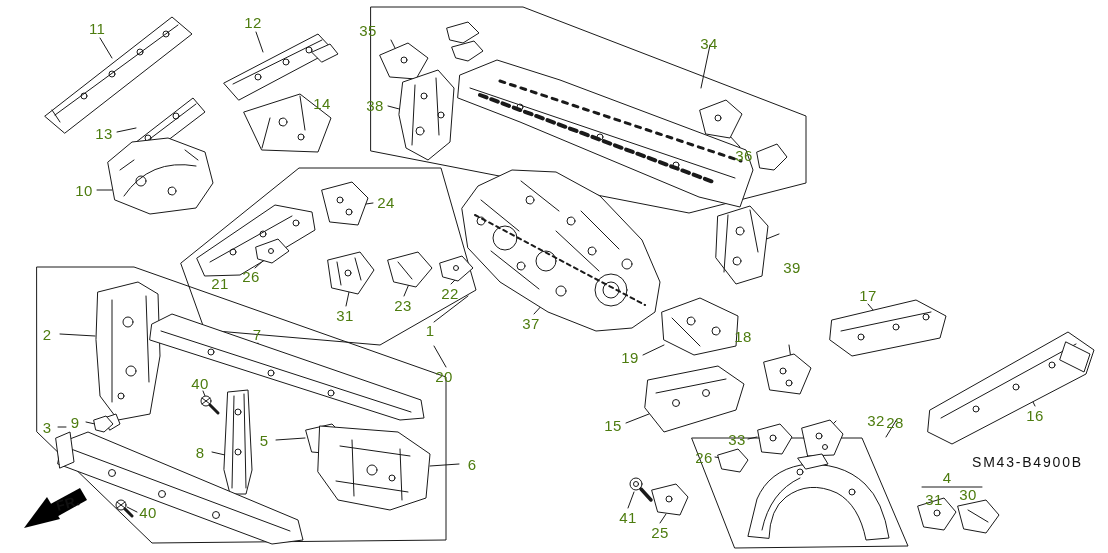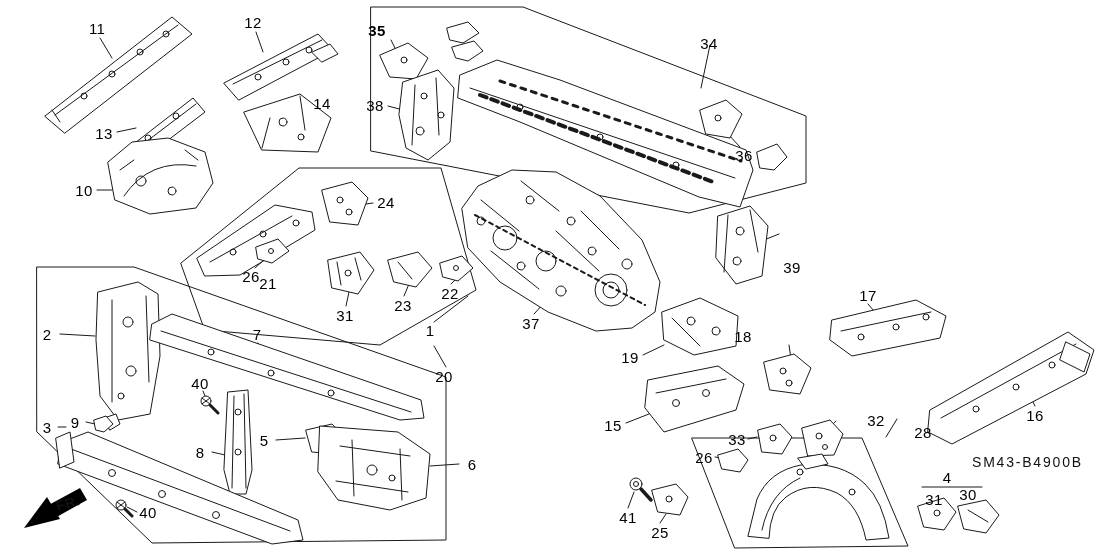--- a/index.html
+++ b/index.html
@@ -1,21 +1,21 @@
 <!DOCTYPE html>
 <html><head>
 <meta charset="utf-8">
 <style>
   html,body{margin:0;padding:0;background:#ffffff}
   .stage{position:relative;width:1108px;height:553px;background:#ffffff;overflow:hidden;
          font-family:"Liberation Sans",sans-serif;color:#111}
   .art{position:absolute;left:0;top:0}
   .callout-layer{position:absolute;inset:0}
   .part-label{position:absolute;transform:translate(-50%,-50%);font-size:15px;line-height:1;
-              letter-spacing:.3px;white-space:nowrap;color:#000000}
+              letter-spacing:.3px;white-space:nowrap;color:#4d7c0f}
   .fr-label{position:absolute;left:56px;top:495px;font-size:14px;font-weight:bold;
             transform:rotate(-16deg);letter-spacing:.5px}
   .diagram-code{position:absolute;left:972px;top:454px;font-family:Liberation Sans, sans-serif;
                 font-size:14px;letter-spacing:1.8px}
 </style>
 </head>
 <body>
 
 <div class="stage">
 
@@ -363,44 +363,44 @@
 
     <g>
       <polygon fill="#fff" points="958,506 986,500 999,515 986,533 964,529"></polygon>
       <line x1="968" y1="510" x2="988" y2="522"></line>
     </g>
   </svg>
 
   <div class="callout-layer">
       <div class="part-label" style="left: 97px; top: 28px;">11</div>
       <div class="part-label" style="left: 253px; top: 22px;">12</div>
-      <div class="part-label" style="left: 377px; top: 30px; font-weight: bold;">35</div>
+      <div class="part-label" style="left: 368px; top: 30px;">35</div>
       <div class="part-label" style="left: 709px; top: 43px; text-align: right;">34</div>
       <div class="part-label" style="left: 322px; top: 103px;">14</div>
       <div class="part-label" style="left: 375px; top: 105px;">38</div>
       <div class="part-label" style="left: 104px; top: 133px;">13</div>
       <div class="part-label" style="left: 744px; top: 155px;">36</div>
       <div class="part-label" style="left: 84px; top: 190px;">10</div>
       <div class="part-label" style="left: 386px; top: 202px; text-align: right;">24</div>
       <div class="part-label" style="left: 792px; top: 233px; margin-top: 34px;">39</div>
       <div class="part-label" style="left: 251px; top: 276px;">26</div>
-      <div class="part-label" style="left: 220px; top: 283px; margin-left: 48px;">21</div>
+      <div class="part-label" style="left: 220px; top: 283px;">21</div>
       <div class="part-label" style="left: 450px; top: 293px;">22</div>
       <div class="part-label" style="left: 868px; top: 295px;">17</div>
       <div class="part-label" style="left: 403px; top: 305px;">23</div>
       <div class="part-label" style="left: 345px; top: 315px;">31</div>
       <div class="part-label" style="left: 531px; top: 323px;">37</div>
       <div class="part-label" style="left: 430px; top: 330px;">1</div>
       <div class="part-label" style="left: 47px; top: 334px;">2</div>
       <div class="part-label" style="left: 257px; top: 334px;">7</div>
       <div class="part-label" style="left: 743px; top: 336px;">18</div>
       <div class="part-label" style="left: 630px; top: 357px;">19</div>
       <div class="part-label" style="left: 444px; top: 376px;">20</div>
       <div class="part-label" style="left: 200px; top: 383px;">40</div>
-      <div class="part-label" style="left: 895px; top: 432px; margin-left: 28px;">28</div>
+      <div class="part-label" style="left: 895px; top: 422px;">28</div>
       <div class="part-label" style="left: 1035px; top: 415px;">16</div>
       <div class="part-label" style="left: 876px; top: 420px;">32</div>
       <div class="part-label" style="left: 75px; top: 422px;">9</div>
       <div class="part-label" style="left: 613px; top: 425px;">15</div>
       <div class="part-label" style="left: 47px; top: 427px;">3</div>
       <div class="part-label" style="left: 737px; top: 439px;">33</div>
       <div class="part-label" style="left: 264px; top: 440px;">5</div>
       <div class="part-label" style="left: 200px; top: 452px;">8</div>
       <div class="part-label" style="left: 704px; top: 457px;">26</div>
       <div class="part-label" style="left: 472px; top: 464px;">6</div>

